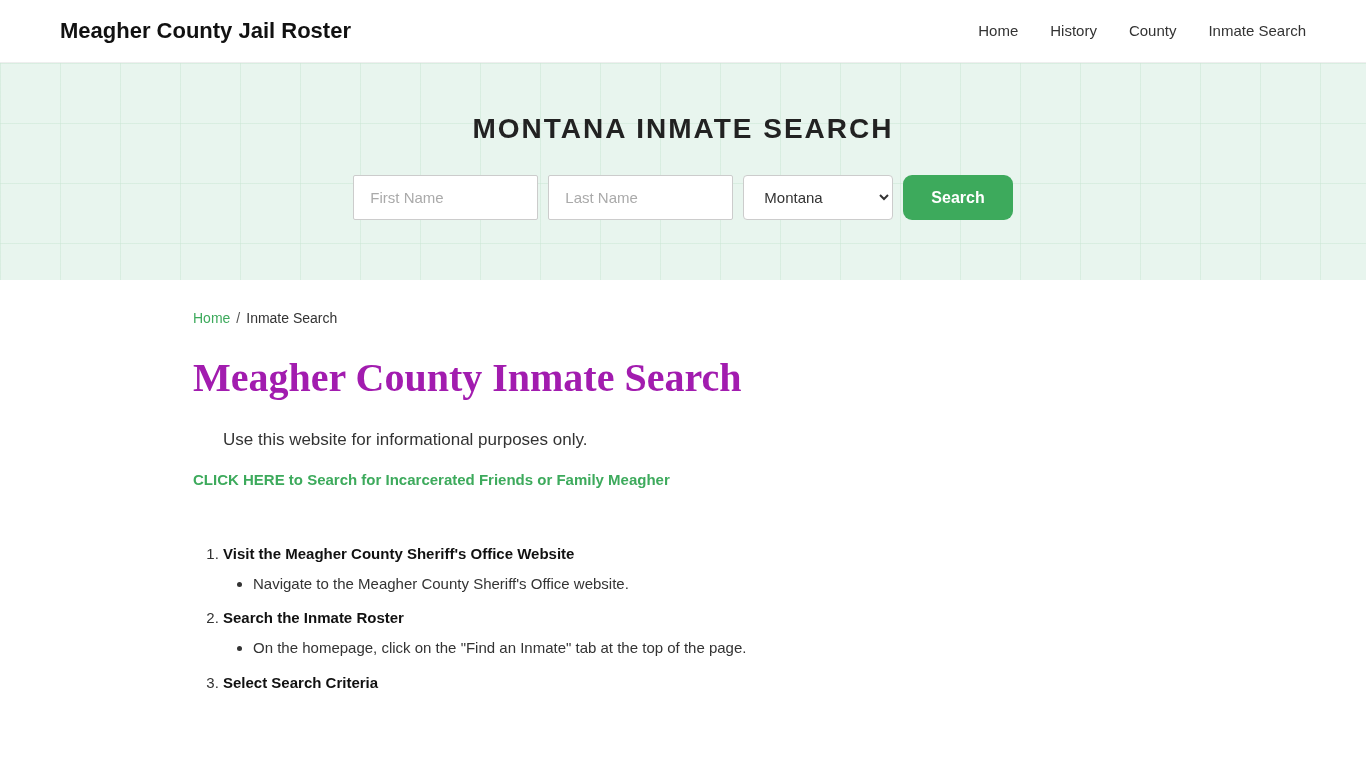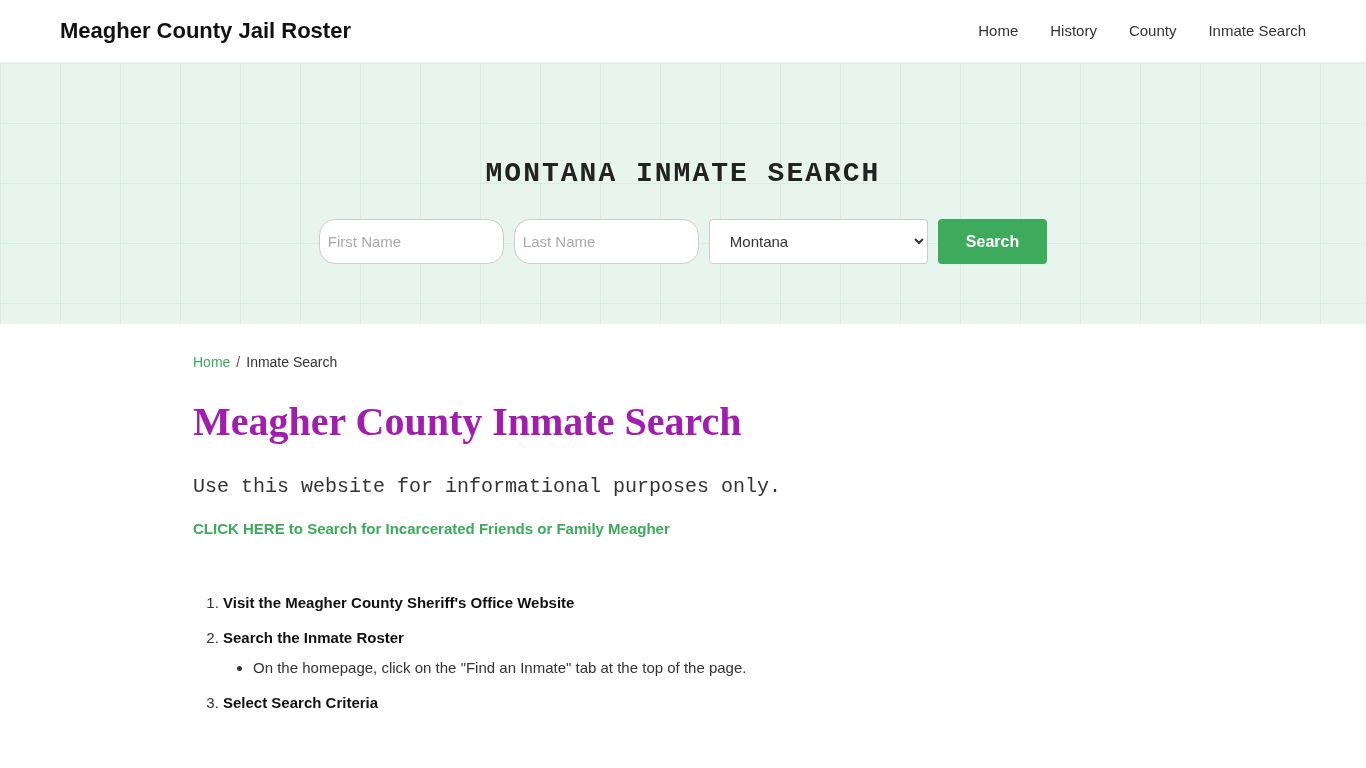--- a/index.html
+++ b/index.html
@@ -44,65 +44,64 @@
     .hero-banner {
       background: #e8f5ee;
       background-image:
         linear-gradient(rgba(200,230,210,0.5) 1px, transparent 1px),
         linear-gradient(90deg, rgba(200,230,210,0.5) 1px, transparent 1px);
       background-size: 60px 60px;
       padding: 50px 20px 60px;
       text-align: center;
     }
     .hero-title {
-      font-family: Liberation Mono, monospace;
+      font-family: Liberation Sans, sans-serif;
       font-size: 28px;
       font-weight: 900;
       color: #222;
       letter-spacing: 2px;
       margin-bottom: 30px;
       text-transform: uppercase;
-      margin-top: 45px;
     }
     .search-form {
       display: flex;
       justify-content: center;
       gap: 10px;
       flex-wrap: wrap;
     }
     .search-form input {
-      padding: 12px 8px;
+      padding: 12px 16px;
       font-size: 15px;
       border: 1px solid #ccc;
-      border-radius: 16px;
+      border-radius: 2px;
       width: 185px;
       font-family: Arial, sans-serif;
       color: #999;
       background: #fff;
     }
     .search-form input::placeholder {
       color: #aaa;
     }
     .search-form select {
       padding: 12px 16px;
       font-size: 15px;
       border: 1px solid #ccc;
       border-radius: 4px;
-      width: 219px;
+      width: 150px;
       font-family: Arial, sans-serif;
       color: #333;
       background: #fff;
       appearance: auto;
     }
     .search-btn {
       padding: 12px 28px;
       background: #3daa5c;
       color: #fff;
       border: none;
-      border-radius: 4px;
+      border-radius: 9px;
       font-size: 16px;
       font-family: Arial, sans-serif;
       font-weight: 600;
       cursor: pointer;
     }
     
     .main-content {
       max-width: 1100px;
       margin: 0 auto;
       padding: 30px 60px 60px;
@@ -130,25 +129,26 @@
     .page-heading {
       font-family: Georgia, serif;
       font-size: 40px;
       font-weight: 900;
       color: #a21caf;
       margin-bottom: 24px;
       line-height: 1.2;
     }
     
     .body-text {
-      font-family: Liberation Mono, monospace;
-      font-size: 20px;
+      font-family: Liberation Sans, sans-serif;
+      font-size: 17px;
       color: #333;
       line-height: 1.7;
       margin-bottom: 16px;
+      margin-left: 30px;
     }
     .click-link {
       color: #3daa5c;
       font-family: Arial, sans-serif;
       font-size: 15px;
       font-weight: 700;
       text-decoration: none;
       display: inline-block;
       margin-bottom: 20px;
     }
@@ -226,20 +226,23 @@
   
   <p class="body-text">Use this website for informational purposes only.</p>
 
   
   <a href="#" class="click-link">CLICK HERE to Search for Incarcerated Friends or Family Meagher</a>
 
   
   <ol class="instructions-list">
     <li>
       <strong>Visit the Meagher County Sheriff's Office Website</strong>
+      <ul class="sub-list">
+        <li>Navigate to the Meagher County Sheriff's Office website.</li>
+      </ul>
     </li>
     <li>
       <strong>Search the Inmate Roster</strong>
       <ul class="sub-list">
         <li>On the homepage, click on the "Find an Inmate" tab at the top of the page.</li>
       </ul>
     </li>
     <li>
       <strong>Select Search Criteria</strong>
     </li>

